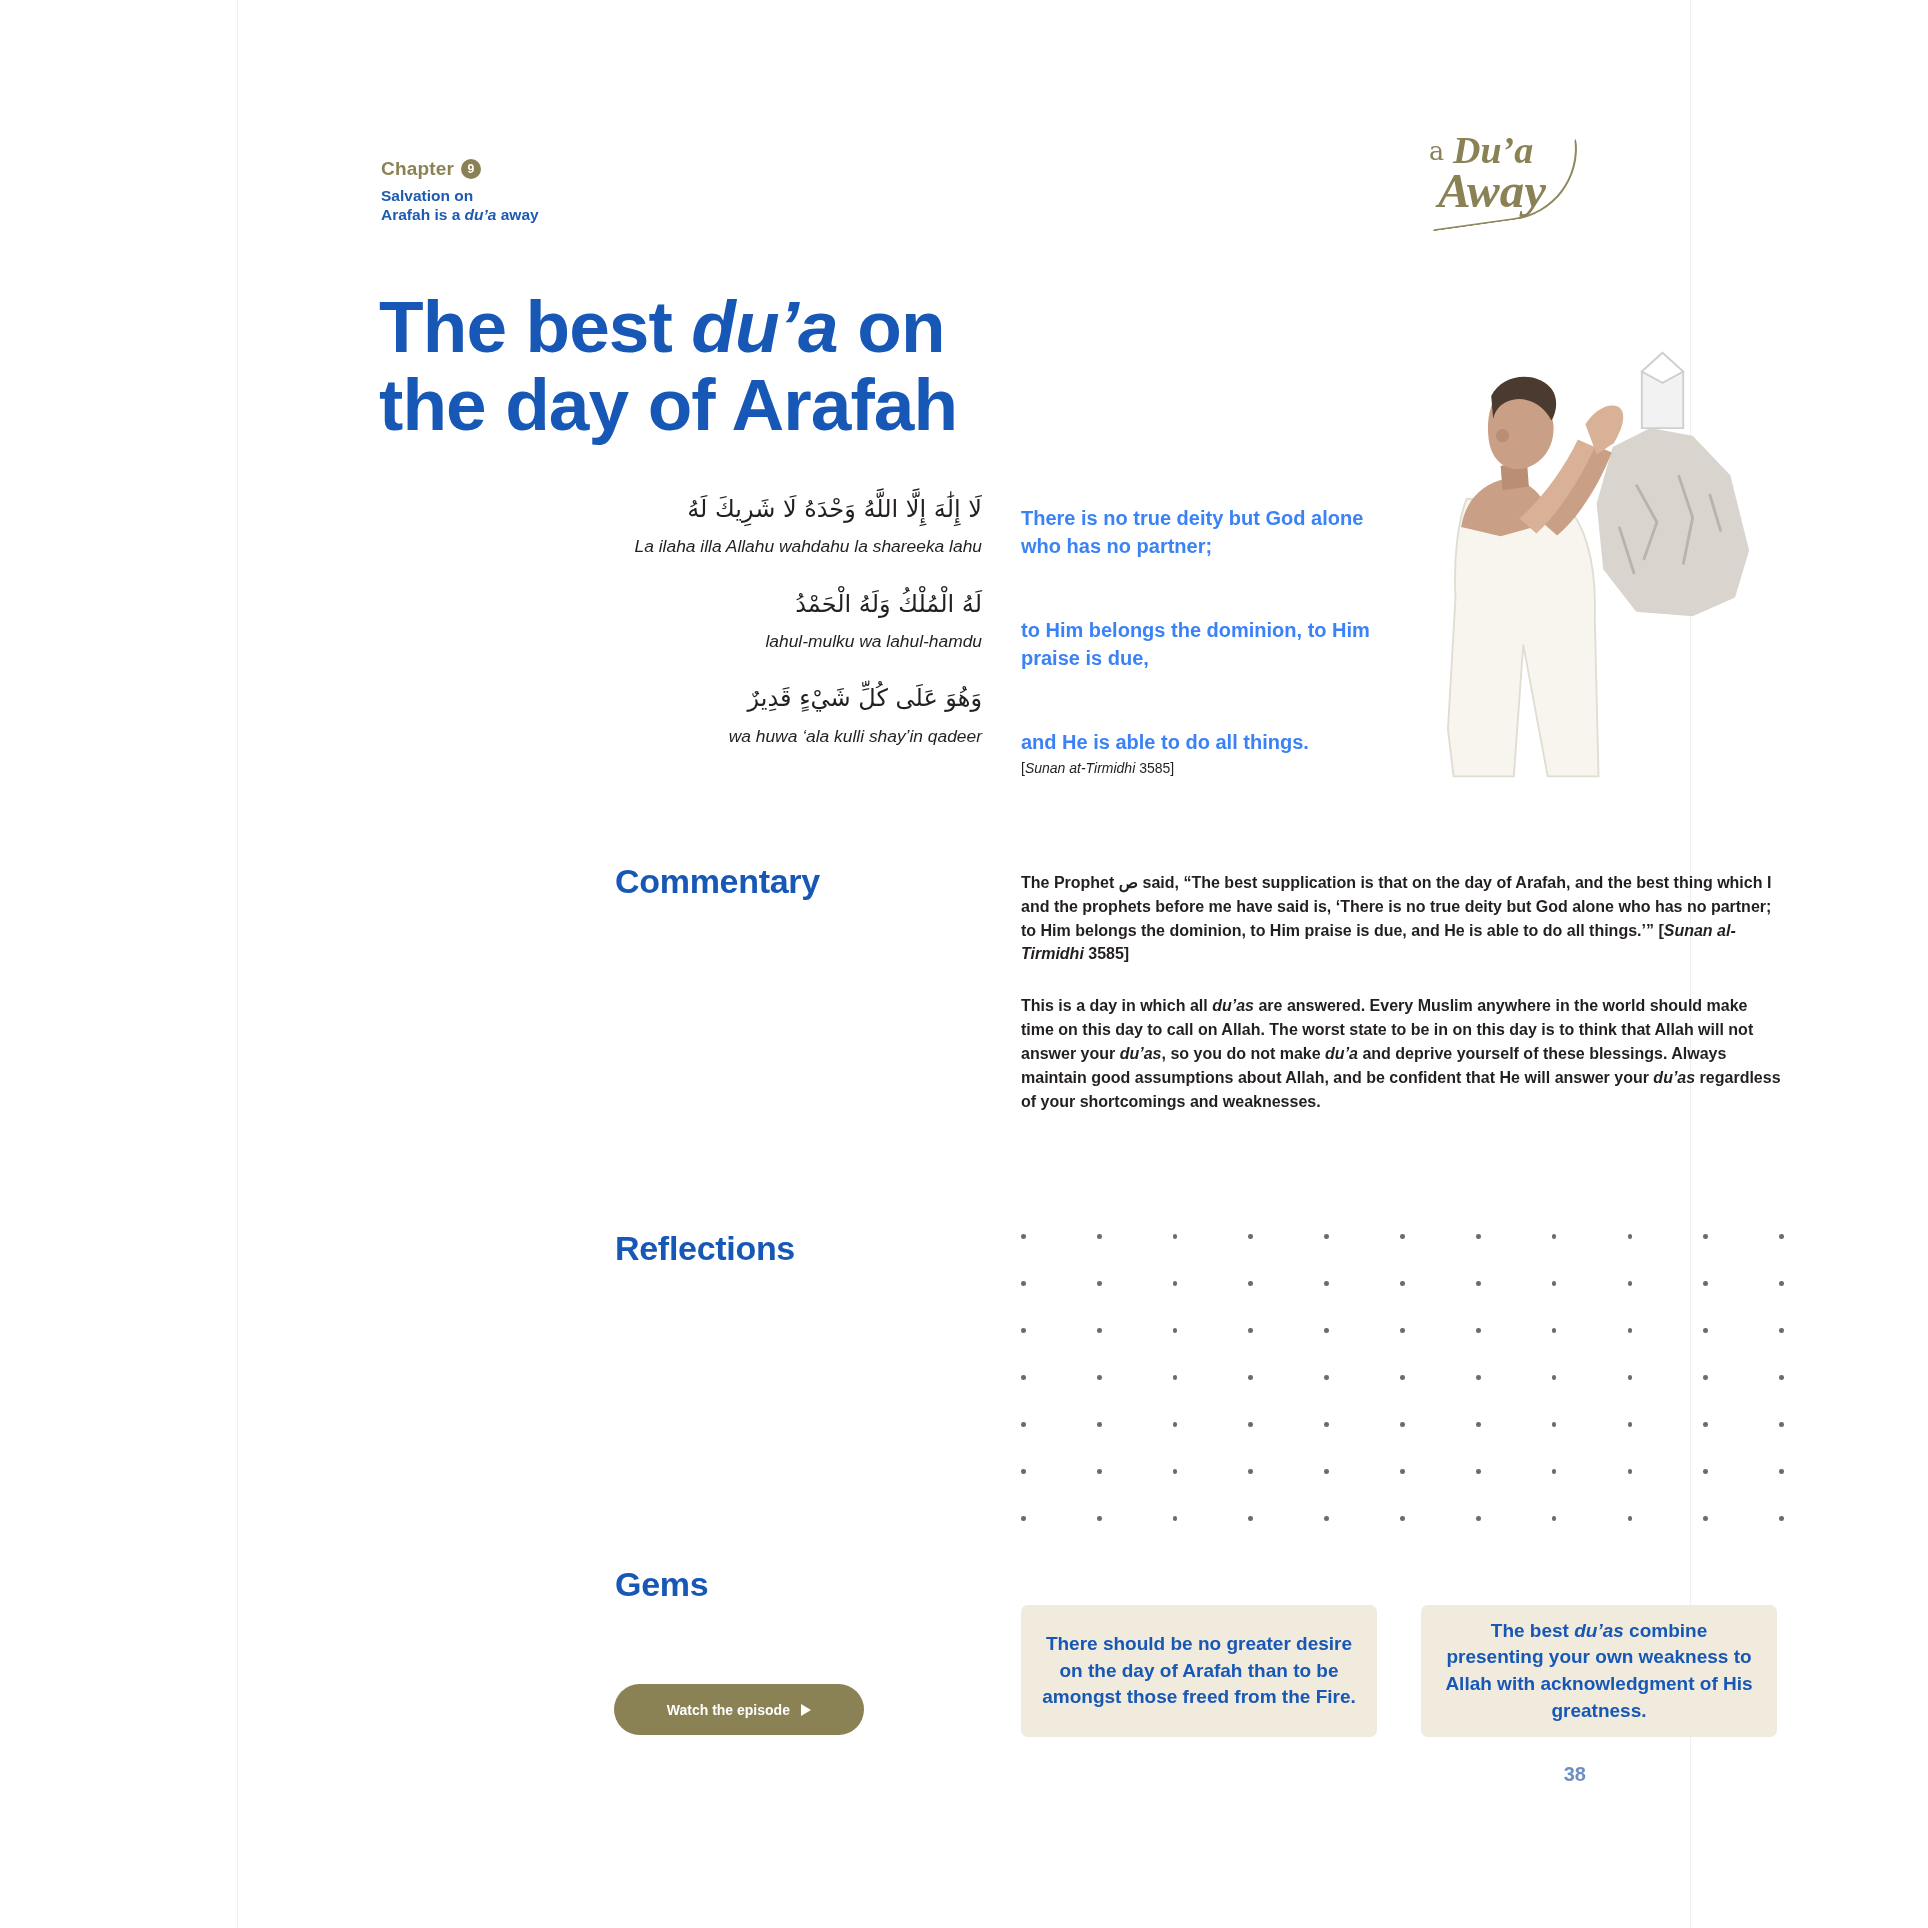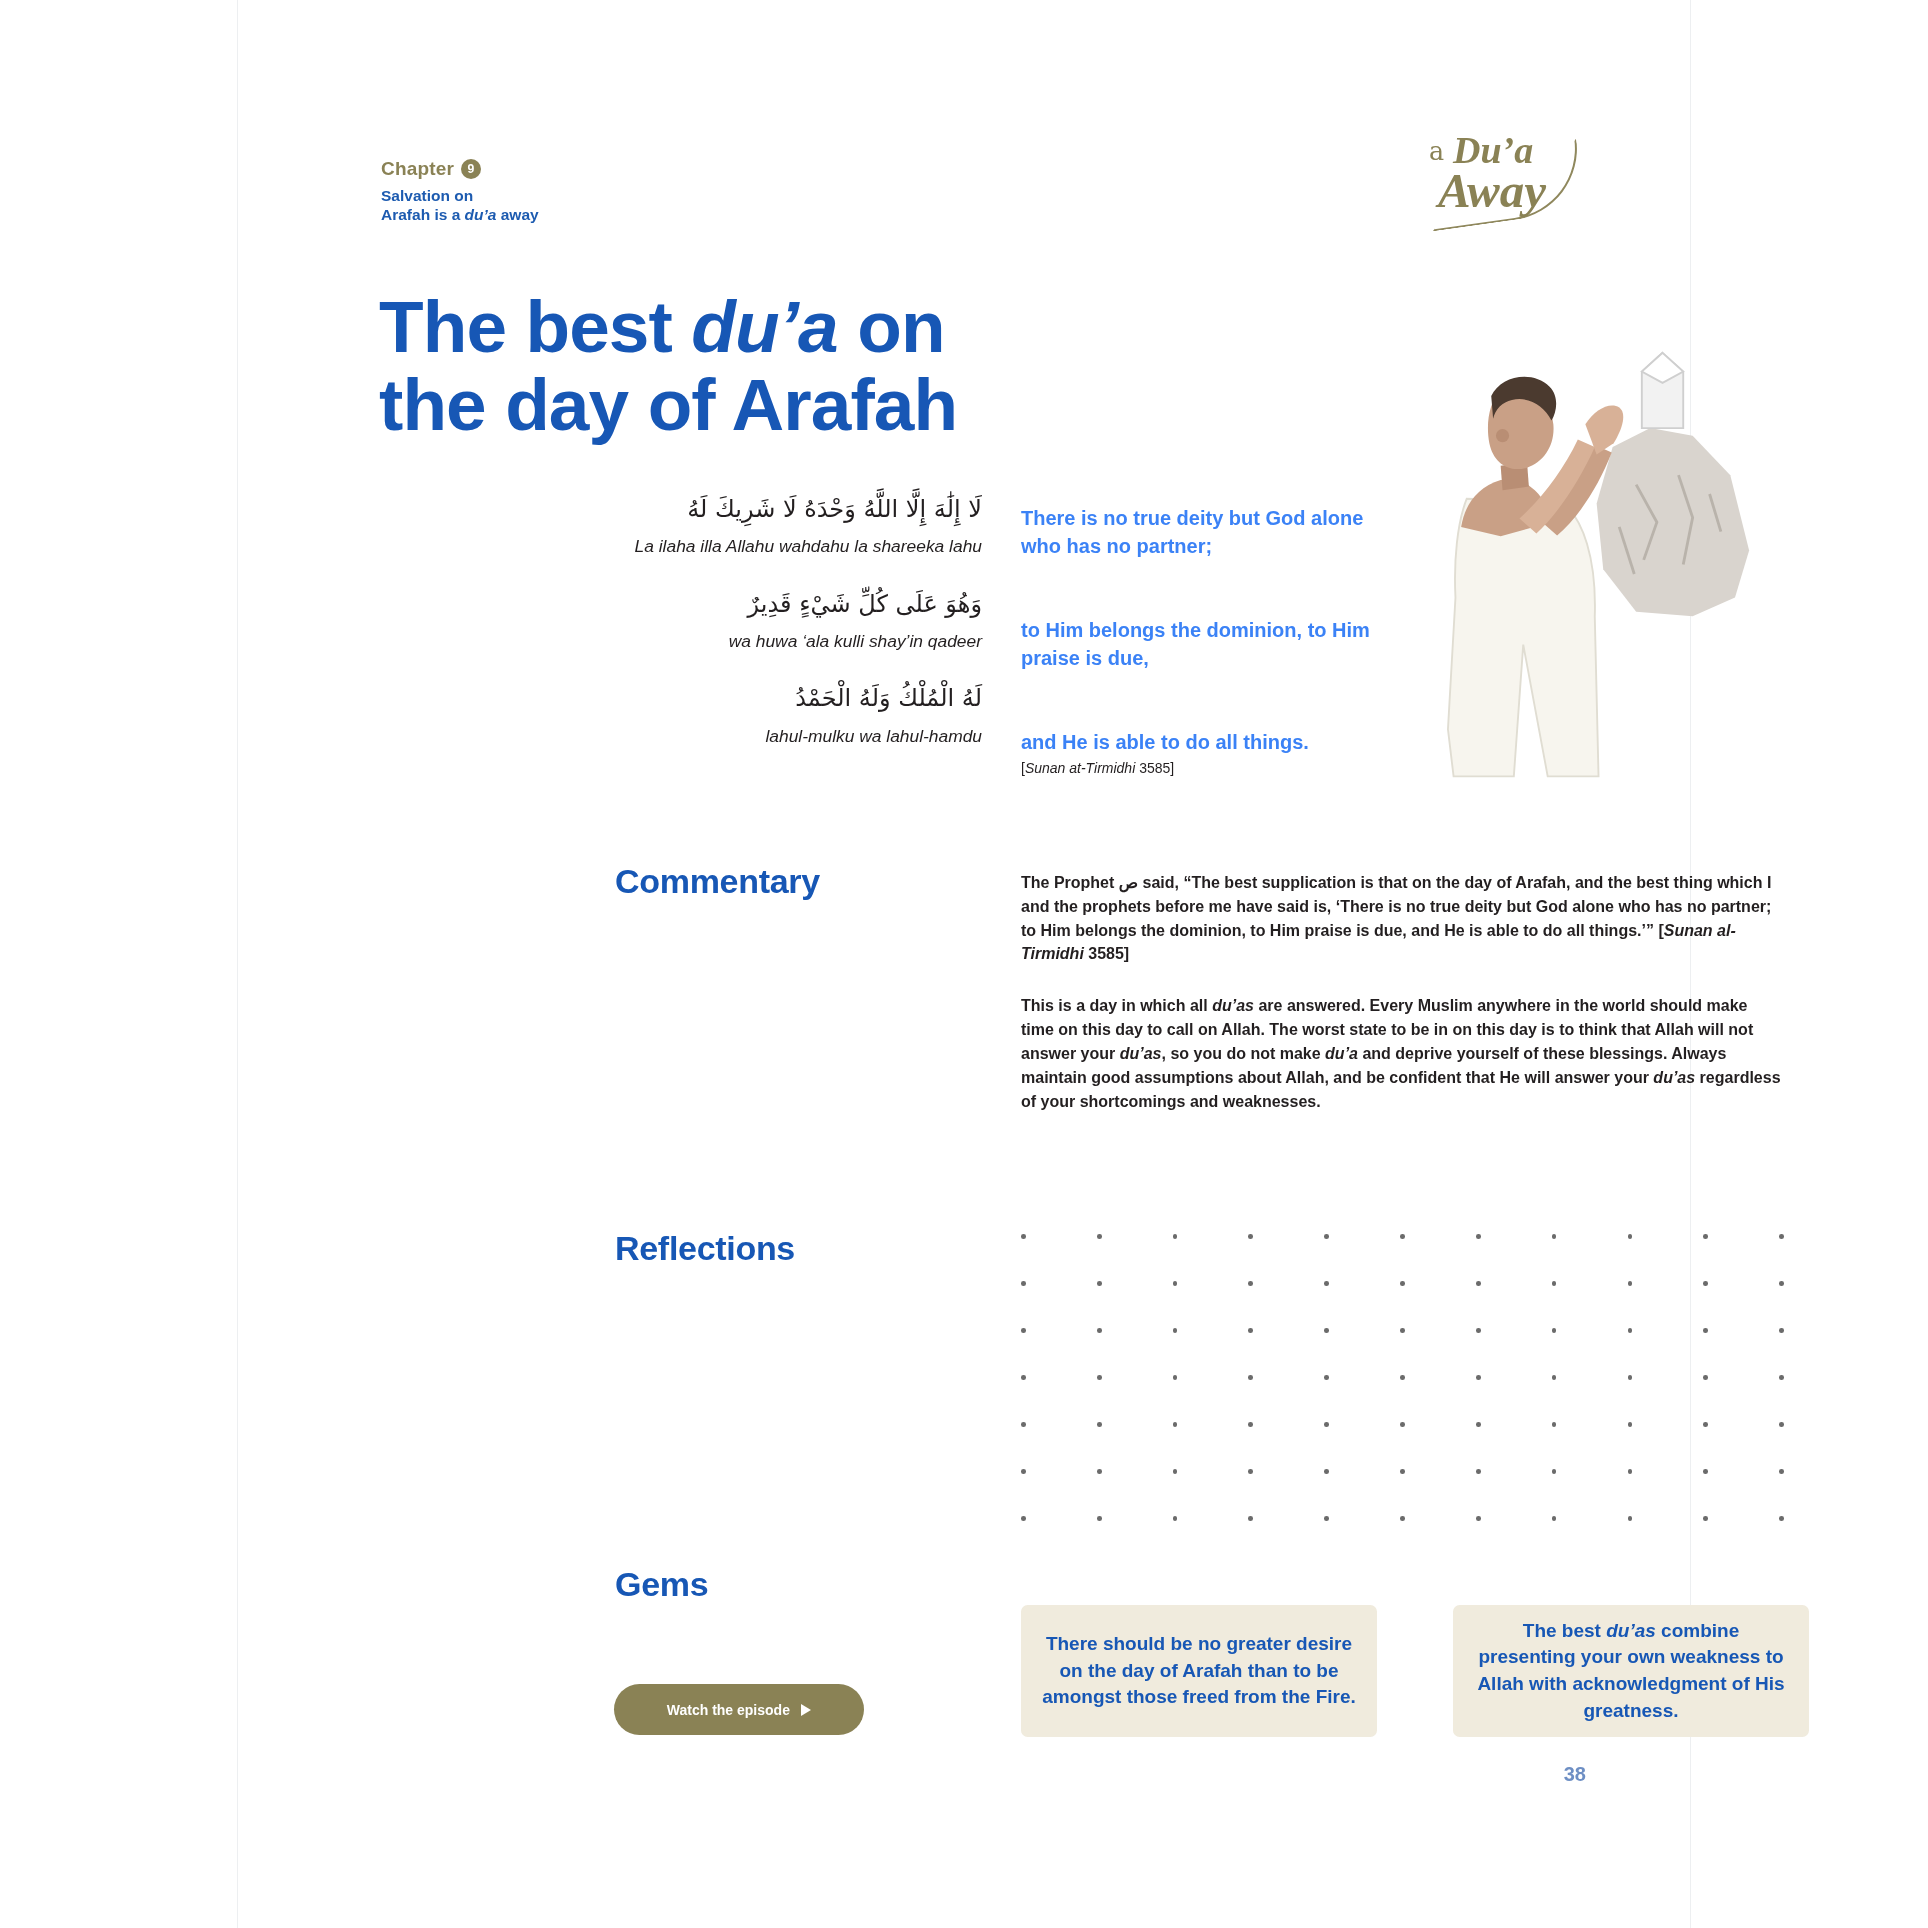--- a/index.html
+++ b/index.html
@@ -242,21 +242,21 @@
     height: 132px;
     background: #f0ebdd;
     border-radius: 6.6px;
     display: flex;
     align-items: center;
     justify-content: center;
     padding: 0 21px;
     box-sizing: border-box;
   }
   #gem-1 { left: 783px; }
-  #gem-2 { left: 1183px; margin-left: 32px; }
+  #gem-2 { left: 1183px; }
   .gem-text {
     font-size: 19px;
     font-weight: bold;
     color: #1757b5;
     text-align: center;
     line-height: 1.4;
   }
   .gem-text i { font-style: italic; }
 
   
@@ -355,26 +355,26 @@
       <circle cx="98" cy="108" r="7" fill="#b98e74"></circle>
     </svg>
   </div>
 
   <div class="dua-left">
     <div class="dua-seg">
       <div class="arabic">لَا إِلَٰهَ إِلَّا اللَّهُ وَحْدَهُ لَا شَرِيكَ لَهُ</div>
       <div class="translit">La ilaha illa Allahu wahdahu la shareeka lahu</div>
     </div>
     <div class="dua-seg">
+      <div class="arabic">لَهُ الْمُلْكُ وَلَهُ الْحَمْدُ</div>
+      <div class="translit">lahul-mulku wa lahul-hamdu</div>
+    </div>
+    <div class="dua-seg">
       <div class="arabic">وَهُوَ عَلَى كُلِّ شَيْءٍ قَدِيرٌ</div>
       <div class="translit">wa huwa ‘ala kulli shay’in qadeer</div>
-    </div>
-    <div class="dua-seg">
-      <div class="arabic">لَهُ الْمُلْكُ وَلَهُ الْحَمْدُ</div>
-      <div class="translit">lahul-mulku wa lahul-hamdu</div>
     </div>
   </div>
 
   <div class="dua-right">
     <div class="dua-en">There is no true deity but God alone who has no partner;</div>
     <div class="dua-en">to Him belongs the dominion, to Him praise is due,</div>
     <div class="dua-en last">and He is able to do all things.</div>
     <div class="dua-src"><span>[</span><i>Sunan at-Tirmidhi</i><span> 3585]</span></div>
   </div>
 

